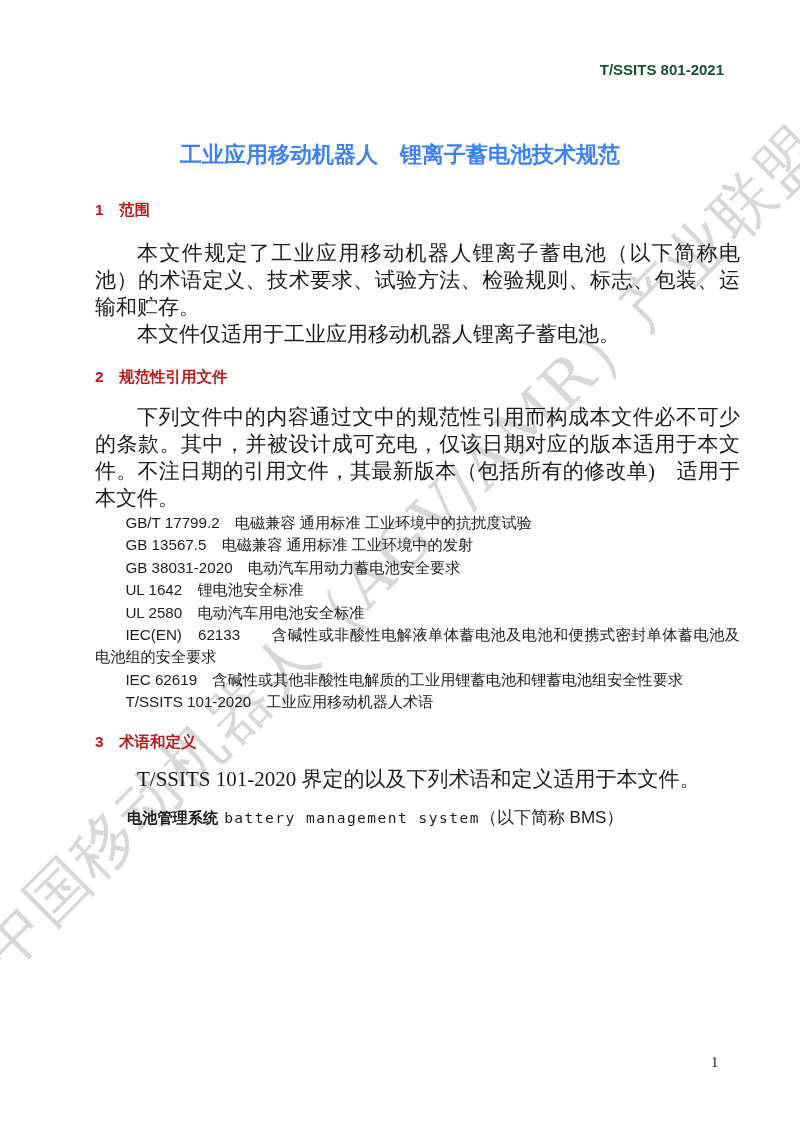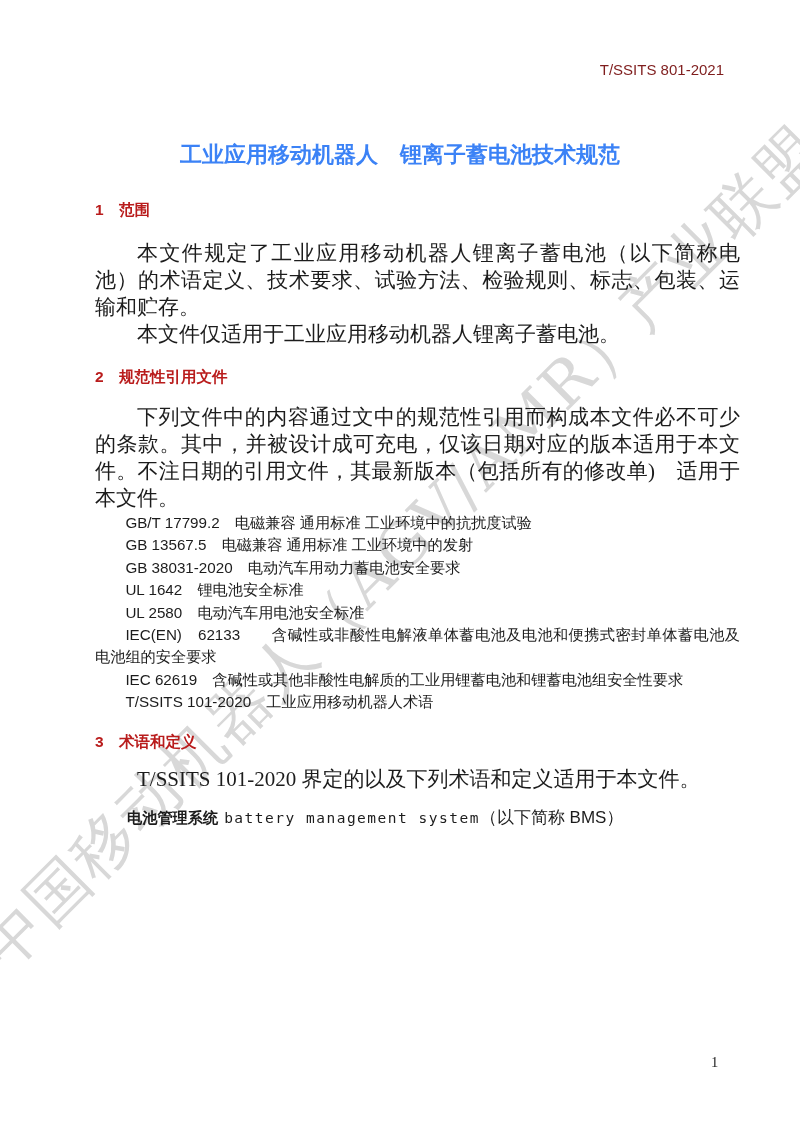--- a/index.html
+++ b/index.html
@@ -25,23 +25,23 @@
     letter-spacing: 2px;
     color: #d8d8d8;
     white-space: nowrap;
     z-index: 0;
     user-select: none;
   }
   .header-ref {
     position: absolute;
     top: 61px; right: 76px;
     font-family: "Liberation Sans", sans-serif;
-    font-weight: normal;
+    font-weight: bold;
     font-size: 15px;
-    color: #7f1d1d;
+    color: #14532d;
     z-index: 1;
   }
   .title {
     position: absolute;
     top: 140px; left: 0;
     width: 800px;
     margin: 0;
     text-align: center;
     font-family: "Liberation Sans", sans-serif;
     font-weight: bold;

